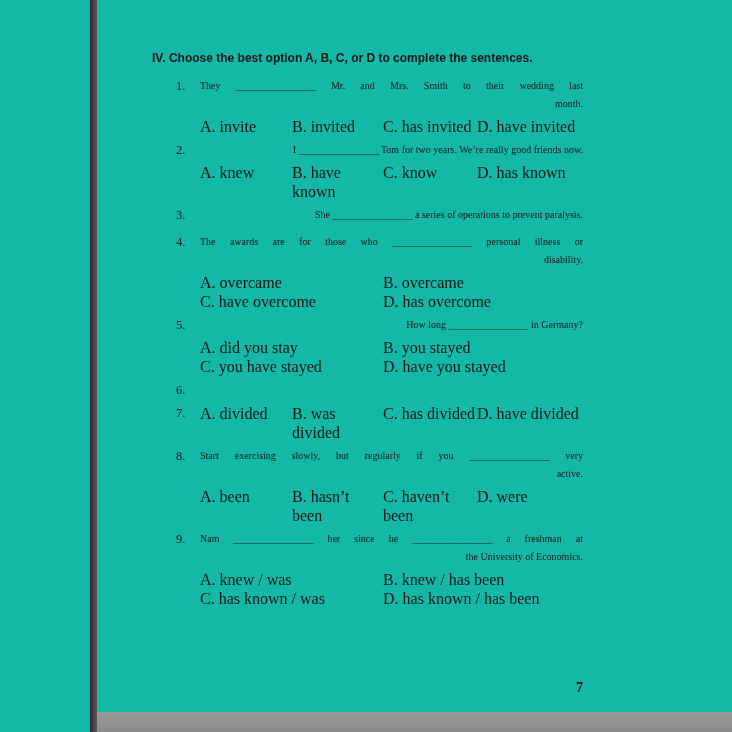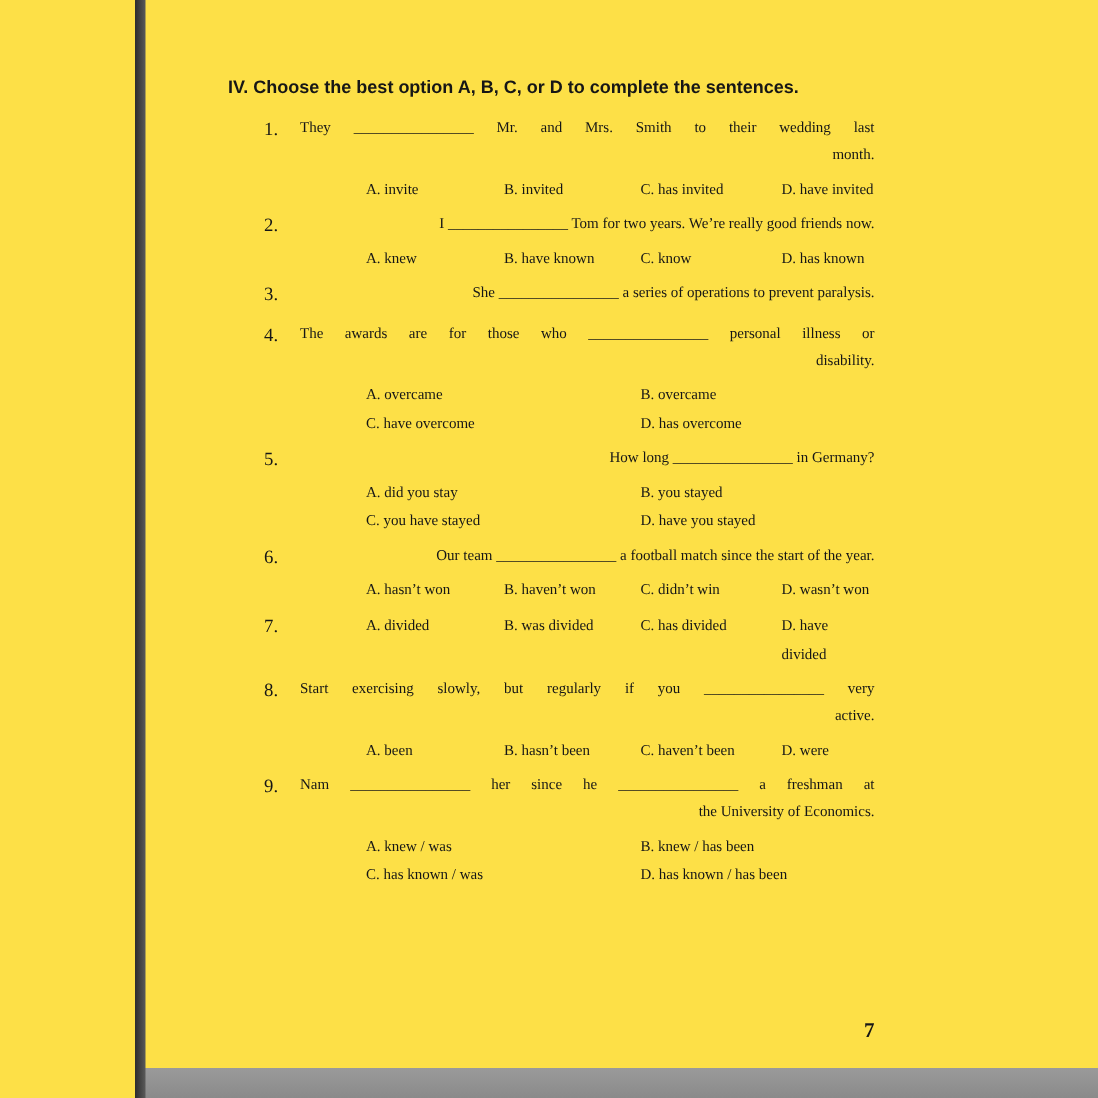--- a/index.html
+++ b/index.html
@@ -4,21 +4,21 @@
 <style>
   * { margin:0; padding:0; box-sizing:border-box; }
   html, body { width:732px; height:732px; }
   body {
     background:#ffffff;
     font-family:"Liberation Serif", serif;
     position:relative;
     overflow:hidden;
     color:#161616;
   }
-  .stage { position:absolute; inset:0; background:#fde047; }
+  .stage { position:absolute; inset:0; background:#14b8a6; }
   .spine {
     position:absolute; left:90px; top:0; width:7px; height:100%;
     background:linear-gradient(to right, #2c2c2c, #5a5a5a);
     z-index:3;
   }
   .bottom-strip {
     position:absolute; left:90px; right:0; bottom:0; height:20px;
     background:linear-gradient(to bottom, #9a9a9a, #8a8a8a);
     z-index:2;
   }
@@ -44,23 +44,22 @@
   }
   .qtext {
     font-size:10px;
     line-height:18px;
     margin-bottom:4px;
   }
   .qtext .line { text-align:right; }
   .qtext .line.justify { text-align:justify; text-align-last:justify; }
   .opts {
     display:grid;
-    font-size:10px;
+    font-size:16px;
     line-height:19px;
-    margin-left:44px;
   }
   .opts.cols4 { grid-template-columns:92px 91px 94px auto; }
   .opts.cols2 { grid-template-columns:183px auto; }
   .page-number {
     position:absolute;
     left:152px; top:680px; width:431px;
     text-align:right;
     font-size:14px;
     font-weight:700;
   }
@@ -141,31 +140,20 @@
               <div class="opt">A. did you stay</div>
               <div class="opt">B. you stayed</div>
               <div class="opt">C. you have stayed</div>
               <div class="opt">D. have you stayed</div>
             </div>
     </div>
   </div>
 
   <div class="question">
     <div class="qnum">6.</div>
-    <div class="qbody">
-      <div class="qtext">
-              <div class="line">Our team ________________ a football match since the start of the year.</div>
-            </div>
-      <div class="opts cols4">
-              <div class="opt">A. hasn’t won</div>
-              <div class="opt">B. haven’t won</div>
-              <div class="opt">C. didn’t win</div>
-              <div class="opt">D. wasn’t won</div>
-            </div>
-    </div>
   </div>
 
   <div class="question">
     <div class="qnum">7.</div>
     <div class="qbody">
       <div class="opts cols4">
               <div class="opt">A. divided</div>
               <div class="opt">B. was divided</div>
               <div class="opt">C. has divided</div>
               <div class="opt">D. have divided</div>

